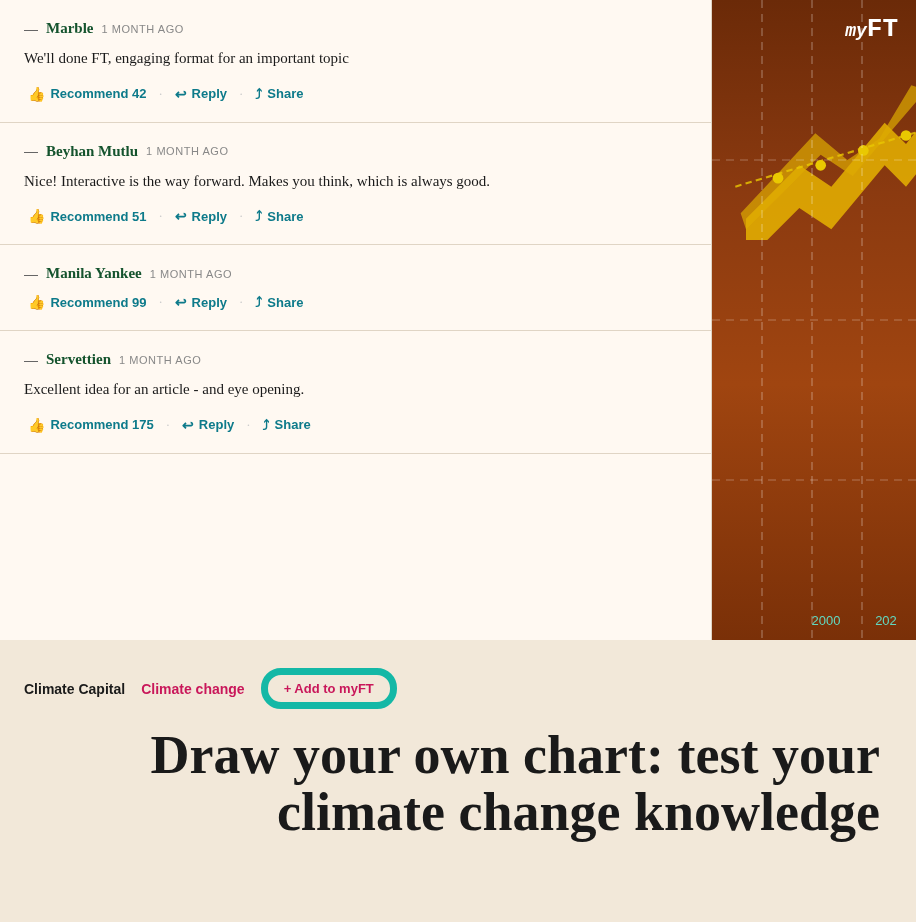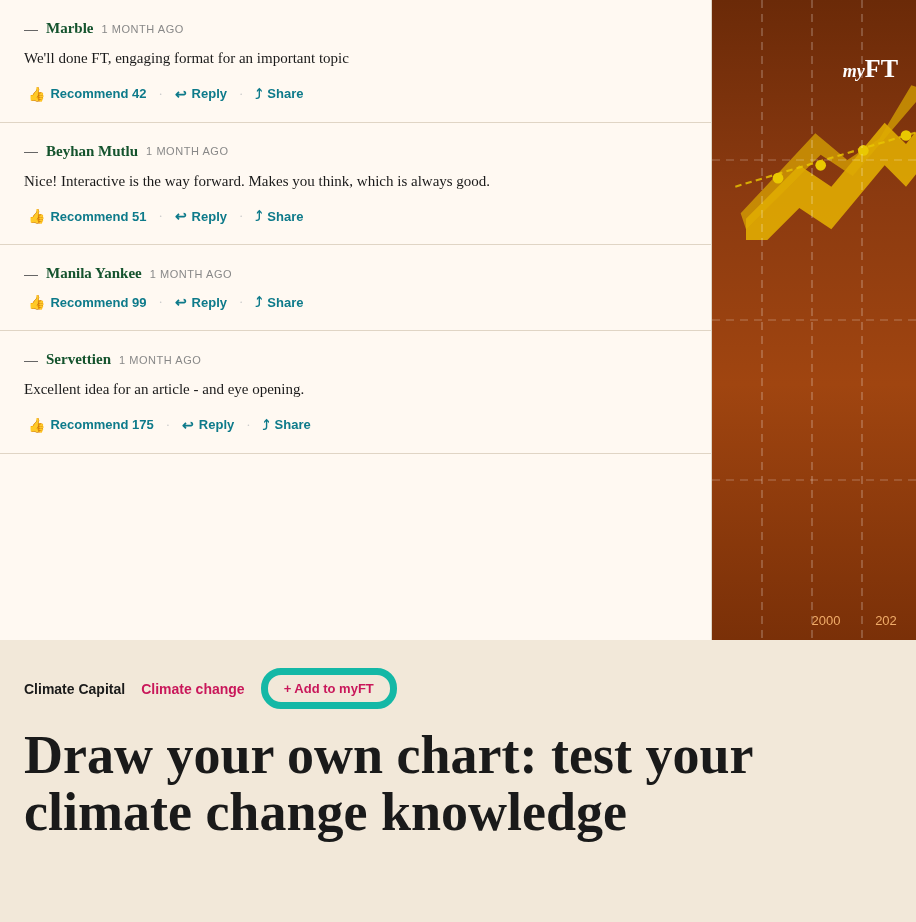--- a/index.html
+++ b/index.html
@@ -111,26 +111,25 @@
       position: absolute;
       top: 0; left: 0;
       background: linear-gradient(180deg, #6b2a08 0%, #8b3a10 30%, #a04510 60%, #7a3008 100%);
     }
 
     
     .myft-logo {
       position: absolute;
       top: 14px;
       right: 18px;
-      font-family: Liberation Serif, serif;
+      font-family: Liberation Mono, monospace;
       font-size: 22px;
       font-weight: 900;
       color: #fff;
       z-index: 10;
-      margin-top: 40px;
     }
 
     .myft-logo span.my {
       font-style: italic;
       color: #fff;
       font-size: 18px;
     }
 
     .myft-logo span.ft {
       color: #fff;
@@ -147,21 +146,21 @@
     }
 
     .year-labels {
       position: absolute;
       bottom: 12px;
       right: 0;
       display: flex;
       gap: 0;
       font-family: Arial, sans-serif;
       font-size: 13px;
-      color: #fdba74;
+      color: #5eead4;
       opacity: 0.9;
     }
 
     .year-label {
       width: 60px;
       text-align: center;
     }
 
     
     .bottom-section {
@@ -208,20 +207,21 @@
       cursor: pointer;
     }
 
     .article-title {
       font-family: 'Georgia', serif;
       font-size: 54px;
       font-weight: 900;
       color: #1a1a1a;
       line-height: 1.05;
       max-width: 880px;
+      text-align: right;
     }
   </style>
 </head>
 <body>
 
 <div class="top-section">
 
   <div class="comments-panel">
 
     <div class="comment-item">

